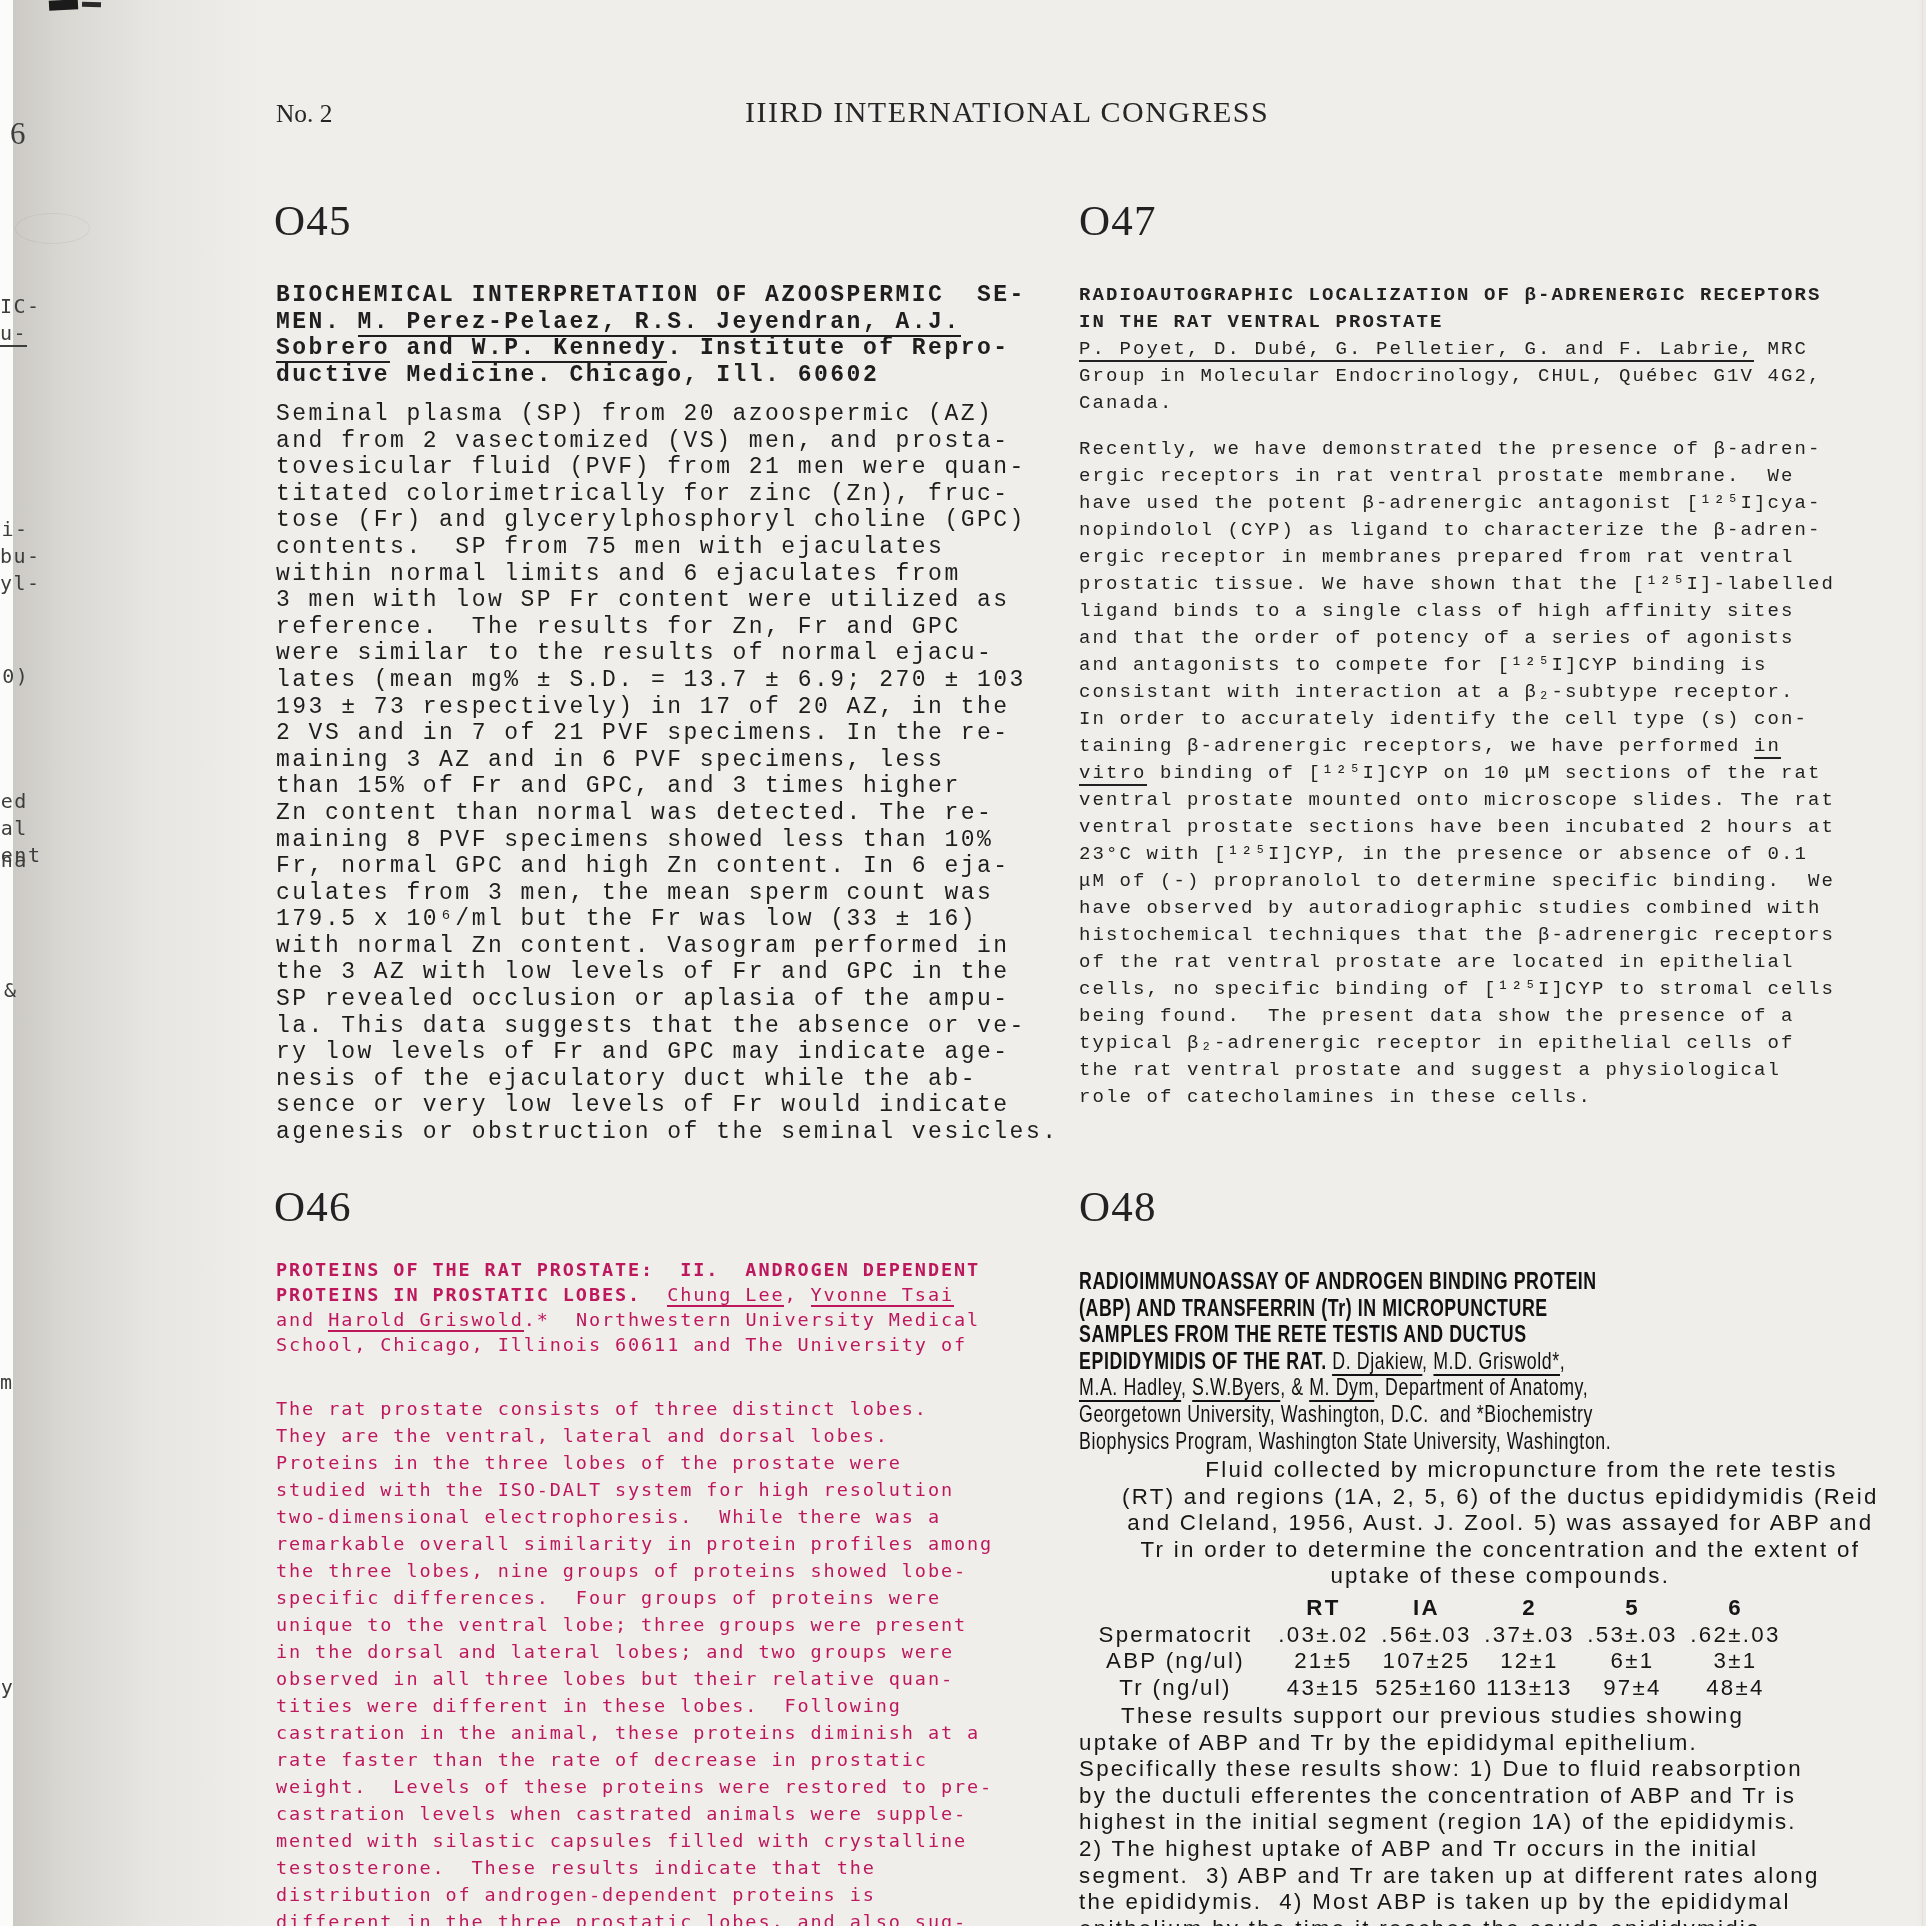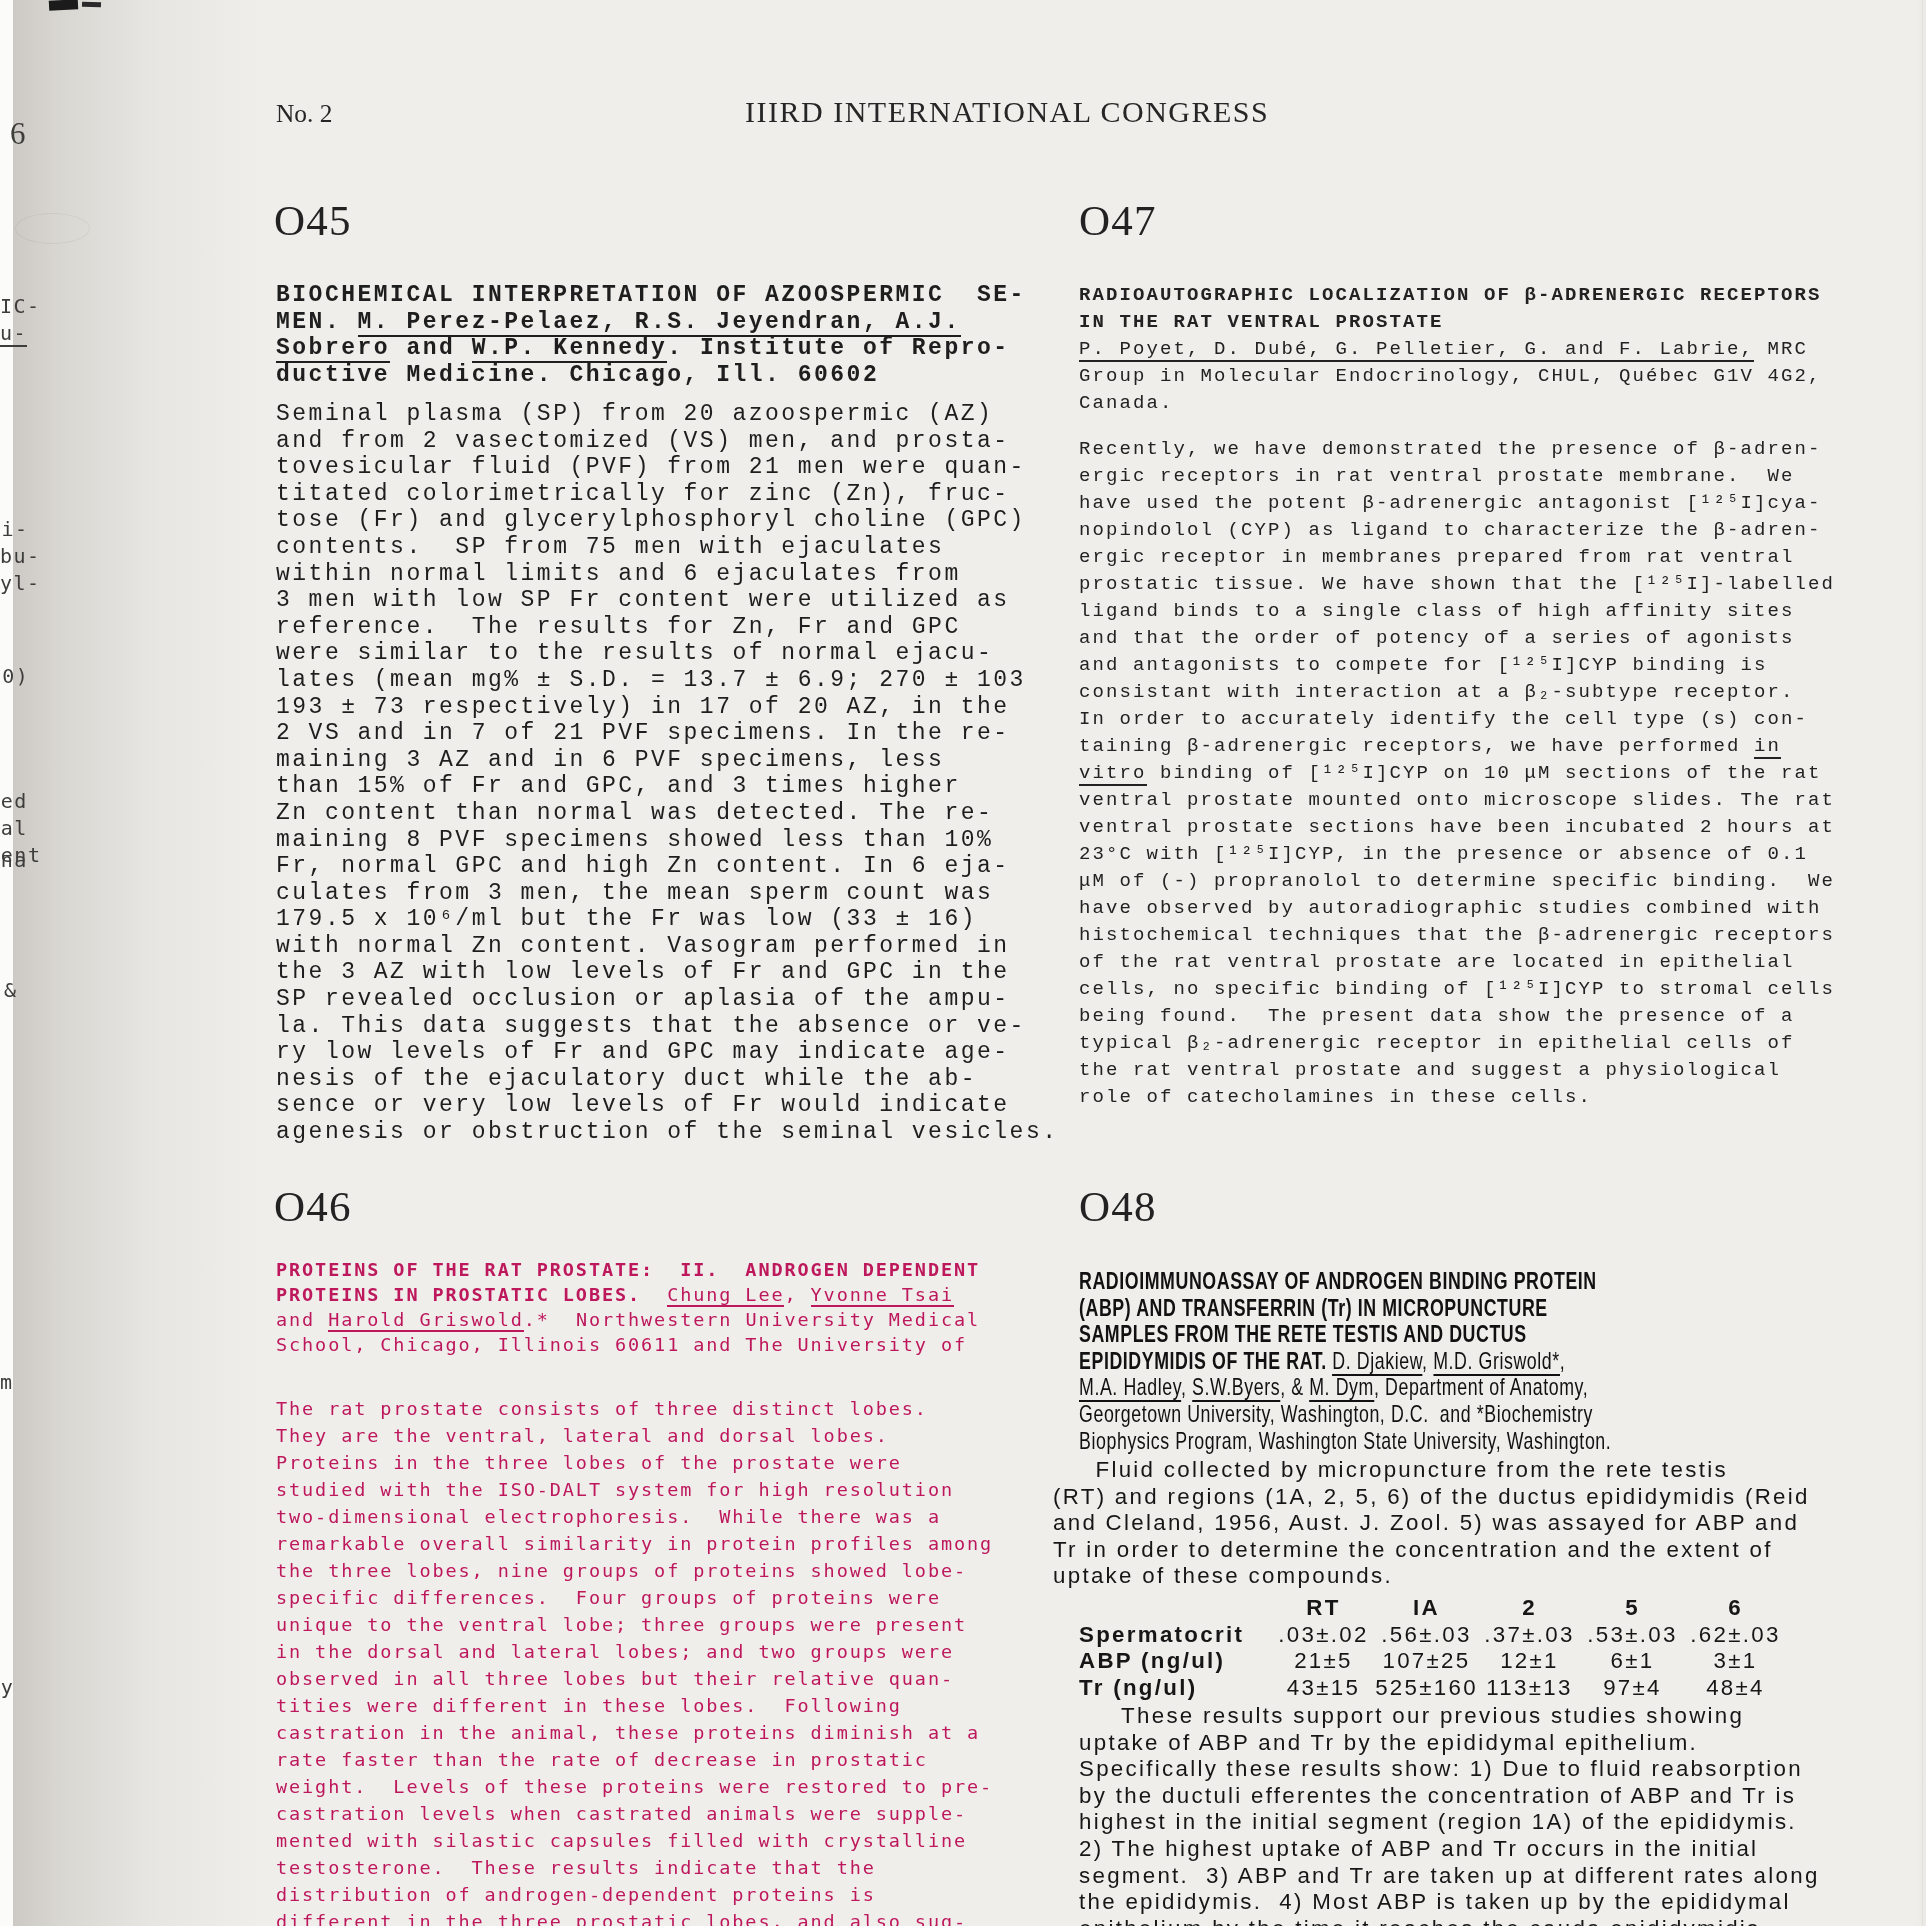--- a/index.html
+++ b/index.html
@@ -52,24 +52,24 @@
   .tline .u{border-bottom:2.7px solid currentColor;}
   .tline .b{font-weight:bold;}
 
   .o45-heading{left:276px;top:282px;}
   .o45-body{left:276px;top:401px;}
   .o47-heading{left:1079px;top:282px;}
   .o47-body{left:1079px;top:436px;}
   .o46-heading{left:276px;top:1257px;line-height:25px;}
   .o46-body{left:276px;top:1395px;}
   .o48-heading{left:1079px;top:1268px;}
-  .o48-p1{left:1053px;top:1457px;}
+  .o48-p1{left:1122px;top:1457px;text-align:center;}
   .o48-table{left:1079px;top:1595px;display:grid;grid-template-columns:193px repeat(5,103px);}
   .o48-table .cell{text-align:center;line-height:26.6px;white-space:pre;}
-  .o48-table .rowlabel{text-align:left;font-weight:bold;}
+  .o48-table .rowlabel{text-align:center;font-weight:normal;}
   .o48-table .hcell{text-align:center;line-height:26.6px;font-weight:bold;}
   .o48-p2{left:1079px;top:1703px;}
 </style>
 </head>
 <body>
 
 <div class="page">
 
   <div class="abs gutter-shade"></div>
   <div class="abs right-shade"></div>

